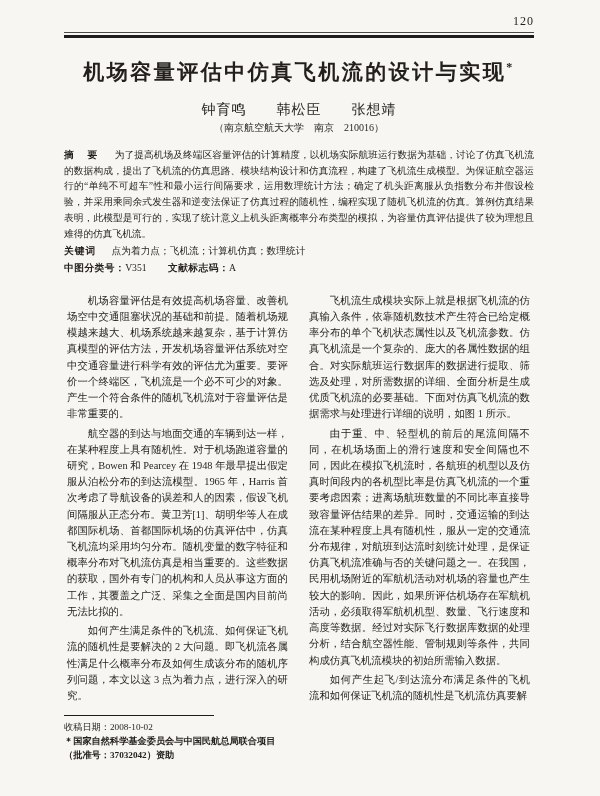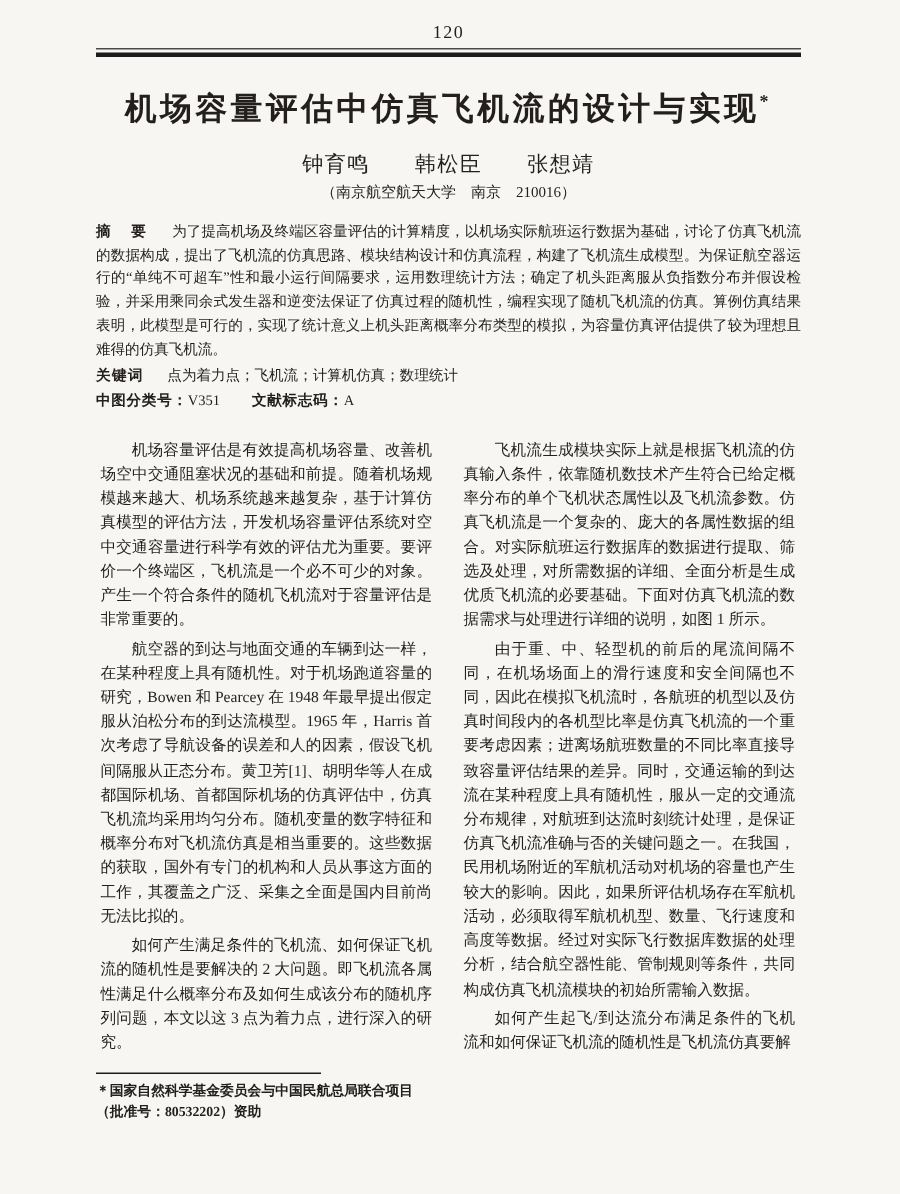--- a/index.html
+++ b/index.html
@@ -8,21 +8,21 @@
     width:600px;height:796px;
     margin:0 auto;
     background:#f7f6f2;
     color:#221f1c;
     font-family:"Liberation Serif","DejaVu Serif",serif;
     box-sizing:border-box;
     padding:14px 66px 0 64px;
     overflow:hidden;
   }
   
-  .hdr{display:flex;justify-content:center;align-items:flex-end;}
+  .hdr{display:flex;justify-content:flex-end;align-items:flex-end;}
   .hdr .pnum{font-size:12px;letter-spacing:1px;}
   .hdr .jinfo{font-size:9.5px;font-weight:bold;letter-spacing:.5px;}
   .rule-thin{border-top:1px solid #4a4a4a;margin-top:3px;}
   .rule-thick{border-top:3px solid #1c1c1c;margin-top:2px;filter:blur(.2px);}
   
   .title{margin-top:20px;text-align:center;font-size:21px;font-weight:bold;letter-spacing:2.5px;}
   .title sup{font-size:12px;font-weight:bold;}
   .authors{margin-top:15px;text-align:center;font-size:14px;letter-spacing:1px;}
   .affil{margin-top:2px;text-align:center;font-size:10px;}
   
@@ -76,22 +76,23 @@
 
   <div class="cols">
 
     <div class="col">
       <p>机场容量评估是有效提高机场容量、改善机场空中交通阻塞状况的基础和前提。随着机场规模越来越大、机场系统越来越复杂，基于计算仿真模型的评估方法，开发机场容量评估系统对空中交通容量进行科学有效的评估尤为重要。要评价一个终端区，飞机流是一个必不可少的对象。产生一个符合条件的随机飞机流对于容量评估是非常重要的。</p>
       <p>航空器的到达与地面交通的车辆到达一样，在某种程度上具有随机性。对于机场跑道容量的研究，Bowen 和 Pearcey 在 1948 年最早提出假定服从泊松分布的到达流模型。1965 年，Harris 首次考虑了导航设备的误差和人的因素，假设飞机间隔服从正态分布。黄卫芳[1]、胡明华等人在成都国际机场、首都国际机场的仿真评估中，仿真飞机流均采用均匀分布。随机变量的数字特征和概率分布对飞机流仿真是相当重要的。这些数据的获取，国外有专门的机构和人员从事这方面的工作，其覆盖之广泛、采集之全面是国内目前尚无法比拟的。</p>
       <p>如何产生满足条件的飞机流、如何保证飞机流的随机性是要解决的 2 大问题。即飞机流各属性满足什么概率分布及如何生成该分布的随机序列问题，本文以这 3 点为着力点，进行深入的研究。</p>
 
       <div class="footnote">
         <div class="fn-rule"></div>
+        <div>收稿日期：2008-10-02</div>
         <div class="fn-fund">＊国家自然科学基金委员会与中国民航总局联合项目</div>
-        <div class="fn-fund">（批准号：80532202）资助</div>
+        <div class="fn-fund">（批准号：37032042）资助</div>
       </div>
     </div>
 
     <div class="col">
       <p>飞机流生成模块实际上就是根据飞机流的仿真输入条件，依靠随机数技术产生符合已给定概率分布的单个飞机状态属性以及飞机流参数。仿真飞机流是一个复杂的、庞大的各属性数据的组合。对实际航班运行数据库的数据进行提取、筛选及处理，对所需数据的详细、全面分析是生成优质飞机流的必要基础。下面对仿真飞机流的数据需求与处理进行详细的说明，如图 1 所示。</p>
       <p>由于重、中、轻型机的前后的尾流间隔不同，在机场场面上的滑行速度和安全间隔也不同，因此在模拟飞机流时，各航班的机型以及仿真时间段内的各机型比率是仿真飞机流的一个重要考虑因素；进离场航班数量的不同比率直接导致容量评估结果的差异。同时，交通运输的到达流在某种程度上具有随机性，服从一定的交通流分布规律，对航班到达流时刻统计处理，是保证仿真飞机流准确与否的关键问题之一。在我国，民用机场附近的军航机活动对机场的容量也产生较大的影响。因此，如果所评估机场存在军航机活动，必须取得军航机机型、数量、飞行速度和高度等数据。经过对实际飞行数据库数据的处理分析，结合航空器性能、管制规则等条件，共同构成仿真飞机流模块的初始所需输入数据。</p>
       <p>如何产生起飞/到达流分布满足条件的飞机流和如何保证飞机流的随机性是飞机流仿真要解</p>
     </div>
 
   </div>

